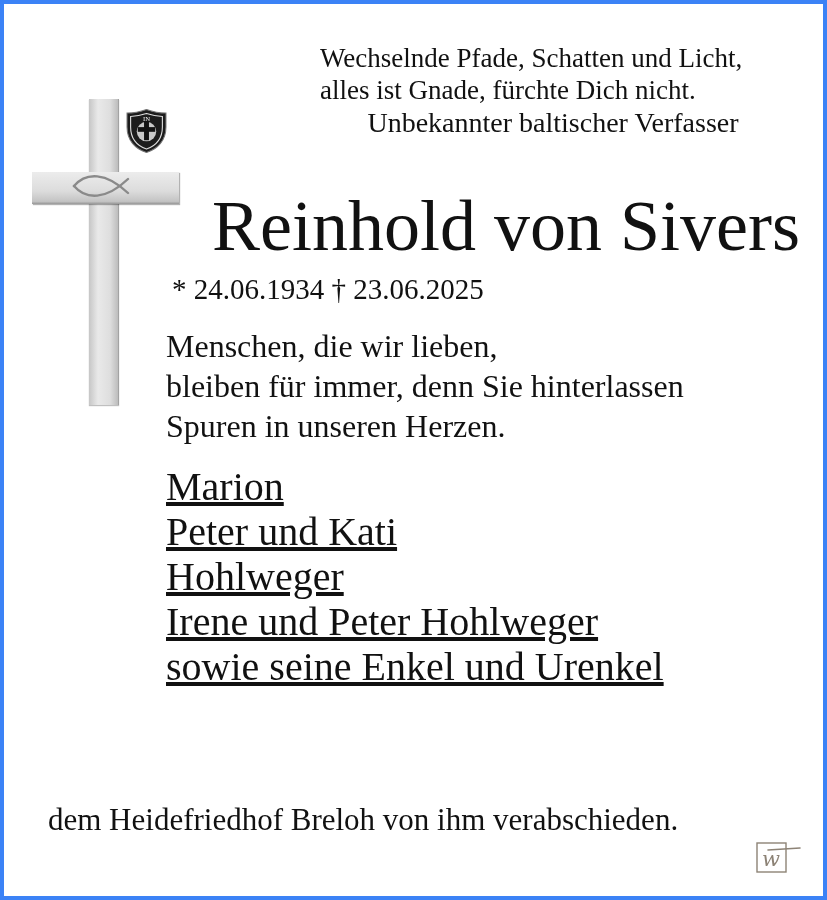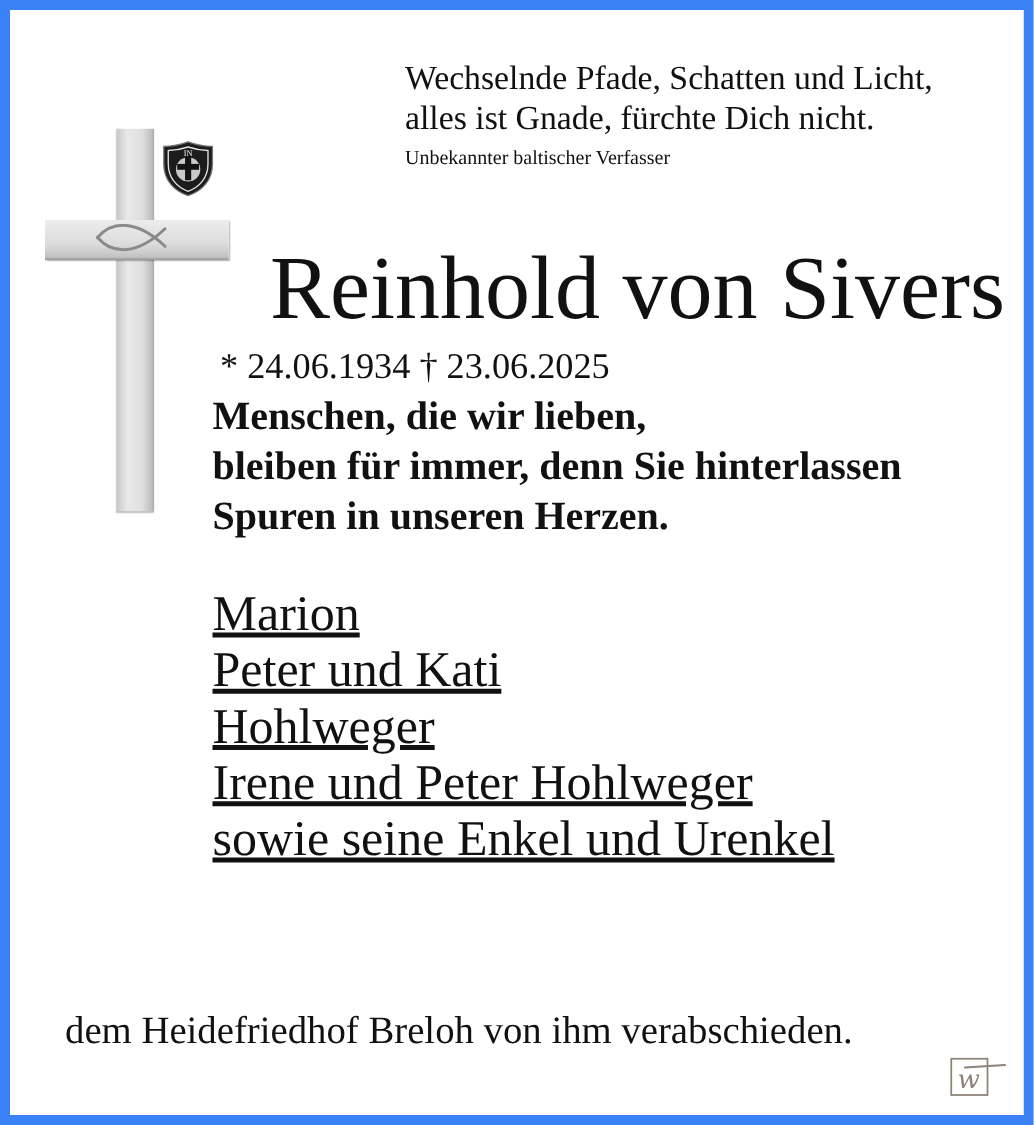--- a/index.html
+++ b/index.html
@@ -1,32 +1,32 @@
 <!DOCTYPE html>
 <html><head>
 <meta charset="utf-8">
 <style>
   html,body{margin:0;padding:0;background:#ffffff;}
   .page{
     position:relative;
     width:827px;height:900px;
     box-sizing:border-box;
-    border:8px solid #3b82f6;
+    border:4px solid #3b82f6;
     background:#ffffff;
     font-family:"Liberation Serif","DejaVu Serif",serif;
     color:#111111;
     overflow:hidden;
   }
   
   .quote-block{
     position:absolute;left:316px;top:38px;width:466px;
     font-size:27px;line-height:32px;text-align:left;white-space:nowrap;
   }
   .quote-author{
-    font-size:16px;line-height:30px;text-align:left;margin-top:2px;
+    font-size:28px;line-height:30px;text-align:center;margin-top:2px;
   }
   
   .cross{position:absolute;left:0;top:0;width:220px;height:440px;}
   .cross .vbar{
     position:absolute;left:85px;top:95px;width:30px;height:306px;
     background:linear-gradient(to right,#c6c6c6 0%,#e9e9e9 30%,#dedede 70%,#bdbdbd 96%,#8f8f8f 100%);
     box-shadow:0 1px 1px rgba(0,0,0,.25);
   }
   .cross .hbar{
     position:absolute;left:28px;top:168px;width:147px;height:32px;
@@ -40,22 +40,22 @@
     position:absolute;left:166px;top:186px;width:640px;
     font-size:72px;line-height:1;white-space:nowrap;margin-left:42px;
   }
   .dates{
     position:absolute;left:168px;top:268px;
     font-size:29px;line-height:34px;white-space:nowrap;
   }
   .dates .death{}
   
   .poem{
-    position:absolute;left:162px;top:304px;
-    font-size:32px;line-height:40px;white-space:nowrap;font-weight:bold;
+    position:absolute;left:162px;top:322px;
+    font-size:32px;line-height:40px;white-space:nowrap;
   }
   
   .mourners{
     position:absolute;left:162px;top:460px;
     font-size:40px;line-height:45px;white-space:nowrap;text-decoration:underline;
   }
   
   .closing{
     position:absolute;left:44px;top:798px;
     font-size:31px;line-height:35px;white-space:nowrap;

